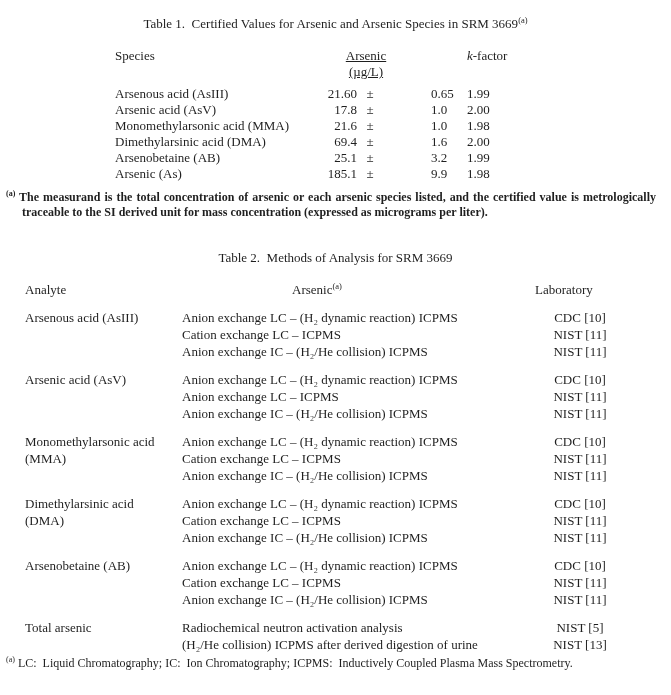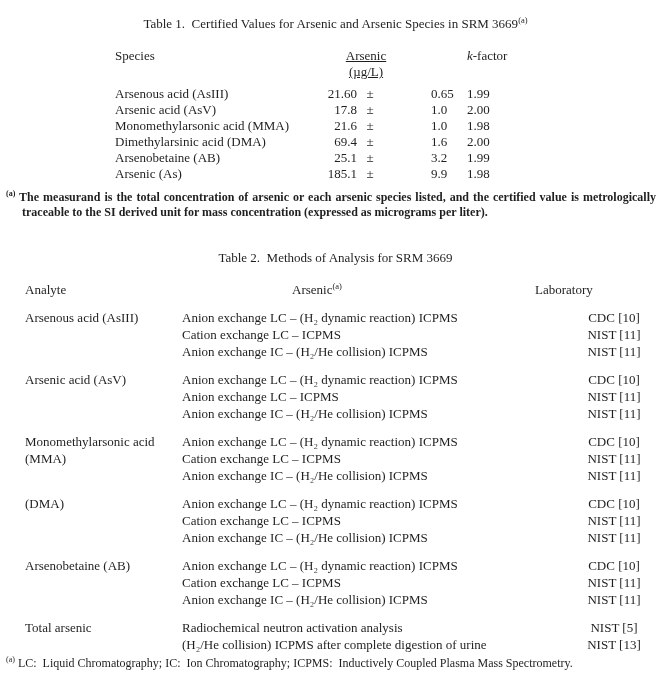--- a/index.html
+++ b/index.html
@@ -59,21 +59,20 @@
     display: grid;
     grid-template-columns: 157px 1fr;
     margin-top: 11px;
   }
   .t2-analyte div { line-height: 17px; }
   .t2-entry {
     display: grid;
     grid-template-columns: 353px 90px;
     line-height: 17px;
     align-items: start;
-    gap: 34px;
   }
   .t2-method { width: 330px; text-align: justify; }
   .t2-lab { text-align: center; }
 </style>
 </head>
 <body>
 
 <div class="page">
 
   <div class="title t1-title"><span>Table 1.&nbsp; Certified Values for Arsenic and Arsenic Species in SRM 3669</span><sup>(a)</sup></div>
@@ -203,20 +202,21 @@
         </div>
         <div class="t2-entry">
           <div class="t2-method">Anion exchange IC – (H₂/He collision) ICPMS</div>
           <div class="t2-lab">NIST [11]</div>
         </div>
       </div>
     </div>
 
     <div class="t2-group">
       <div class="t2-analyte">
+        <div>Dimethylarsinic acid</div>
         <div>(DMA)</div>
       </div>
       <div>
         <div class="t2-entry">
           <div class="t2-method">Anion exchange LC – (H₂ dynamic reaction) ICPMS</div>
           <div class="t2-lab">CDC [10]</div>
         </div>
         <div class="t2-entry">
           <div class="t2-method">Cation exchange LC – ICPMS</div>
           <div class="t2-lab">NIST [11]</div>
@@ -252,21 +252,21 @@
     <div class="t2-group">
       <div class="t2-analyte">
         <div>Total arsenic</div>
       </div>
       <div>
         <div class="t2-entry">
           <div class="t2-method">Radiochemical neutron activation analysis</div>
           <div class="t2-lab">NIST [5]</div>
         </div>
         <div class="t2-entry">
-          <div class="t2-method">(H₂/He collision) ICPMS after complete digestion of urine</div>
+          <div class="t2-method">(H₂/He collision) ICPMS after derived digestion of urine</div>
           <div class="t2-lab">NIST [13]</div>
         </div>
       </div>
     </div>
   </div>
 
   <div class="footnote fn2"><sup>(a)</sup> <span>LC:&nbsp; Liquid Chromatography; IC:&nbsp; Ion Chromatography; ICPMS:&nbsp; Inductively Coupled Plasma Mass Spectrometry.</span></div>
 
 </div>
 

